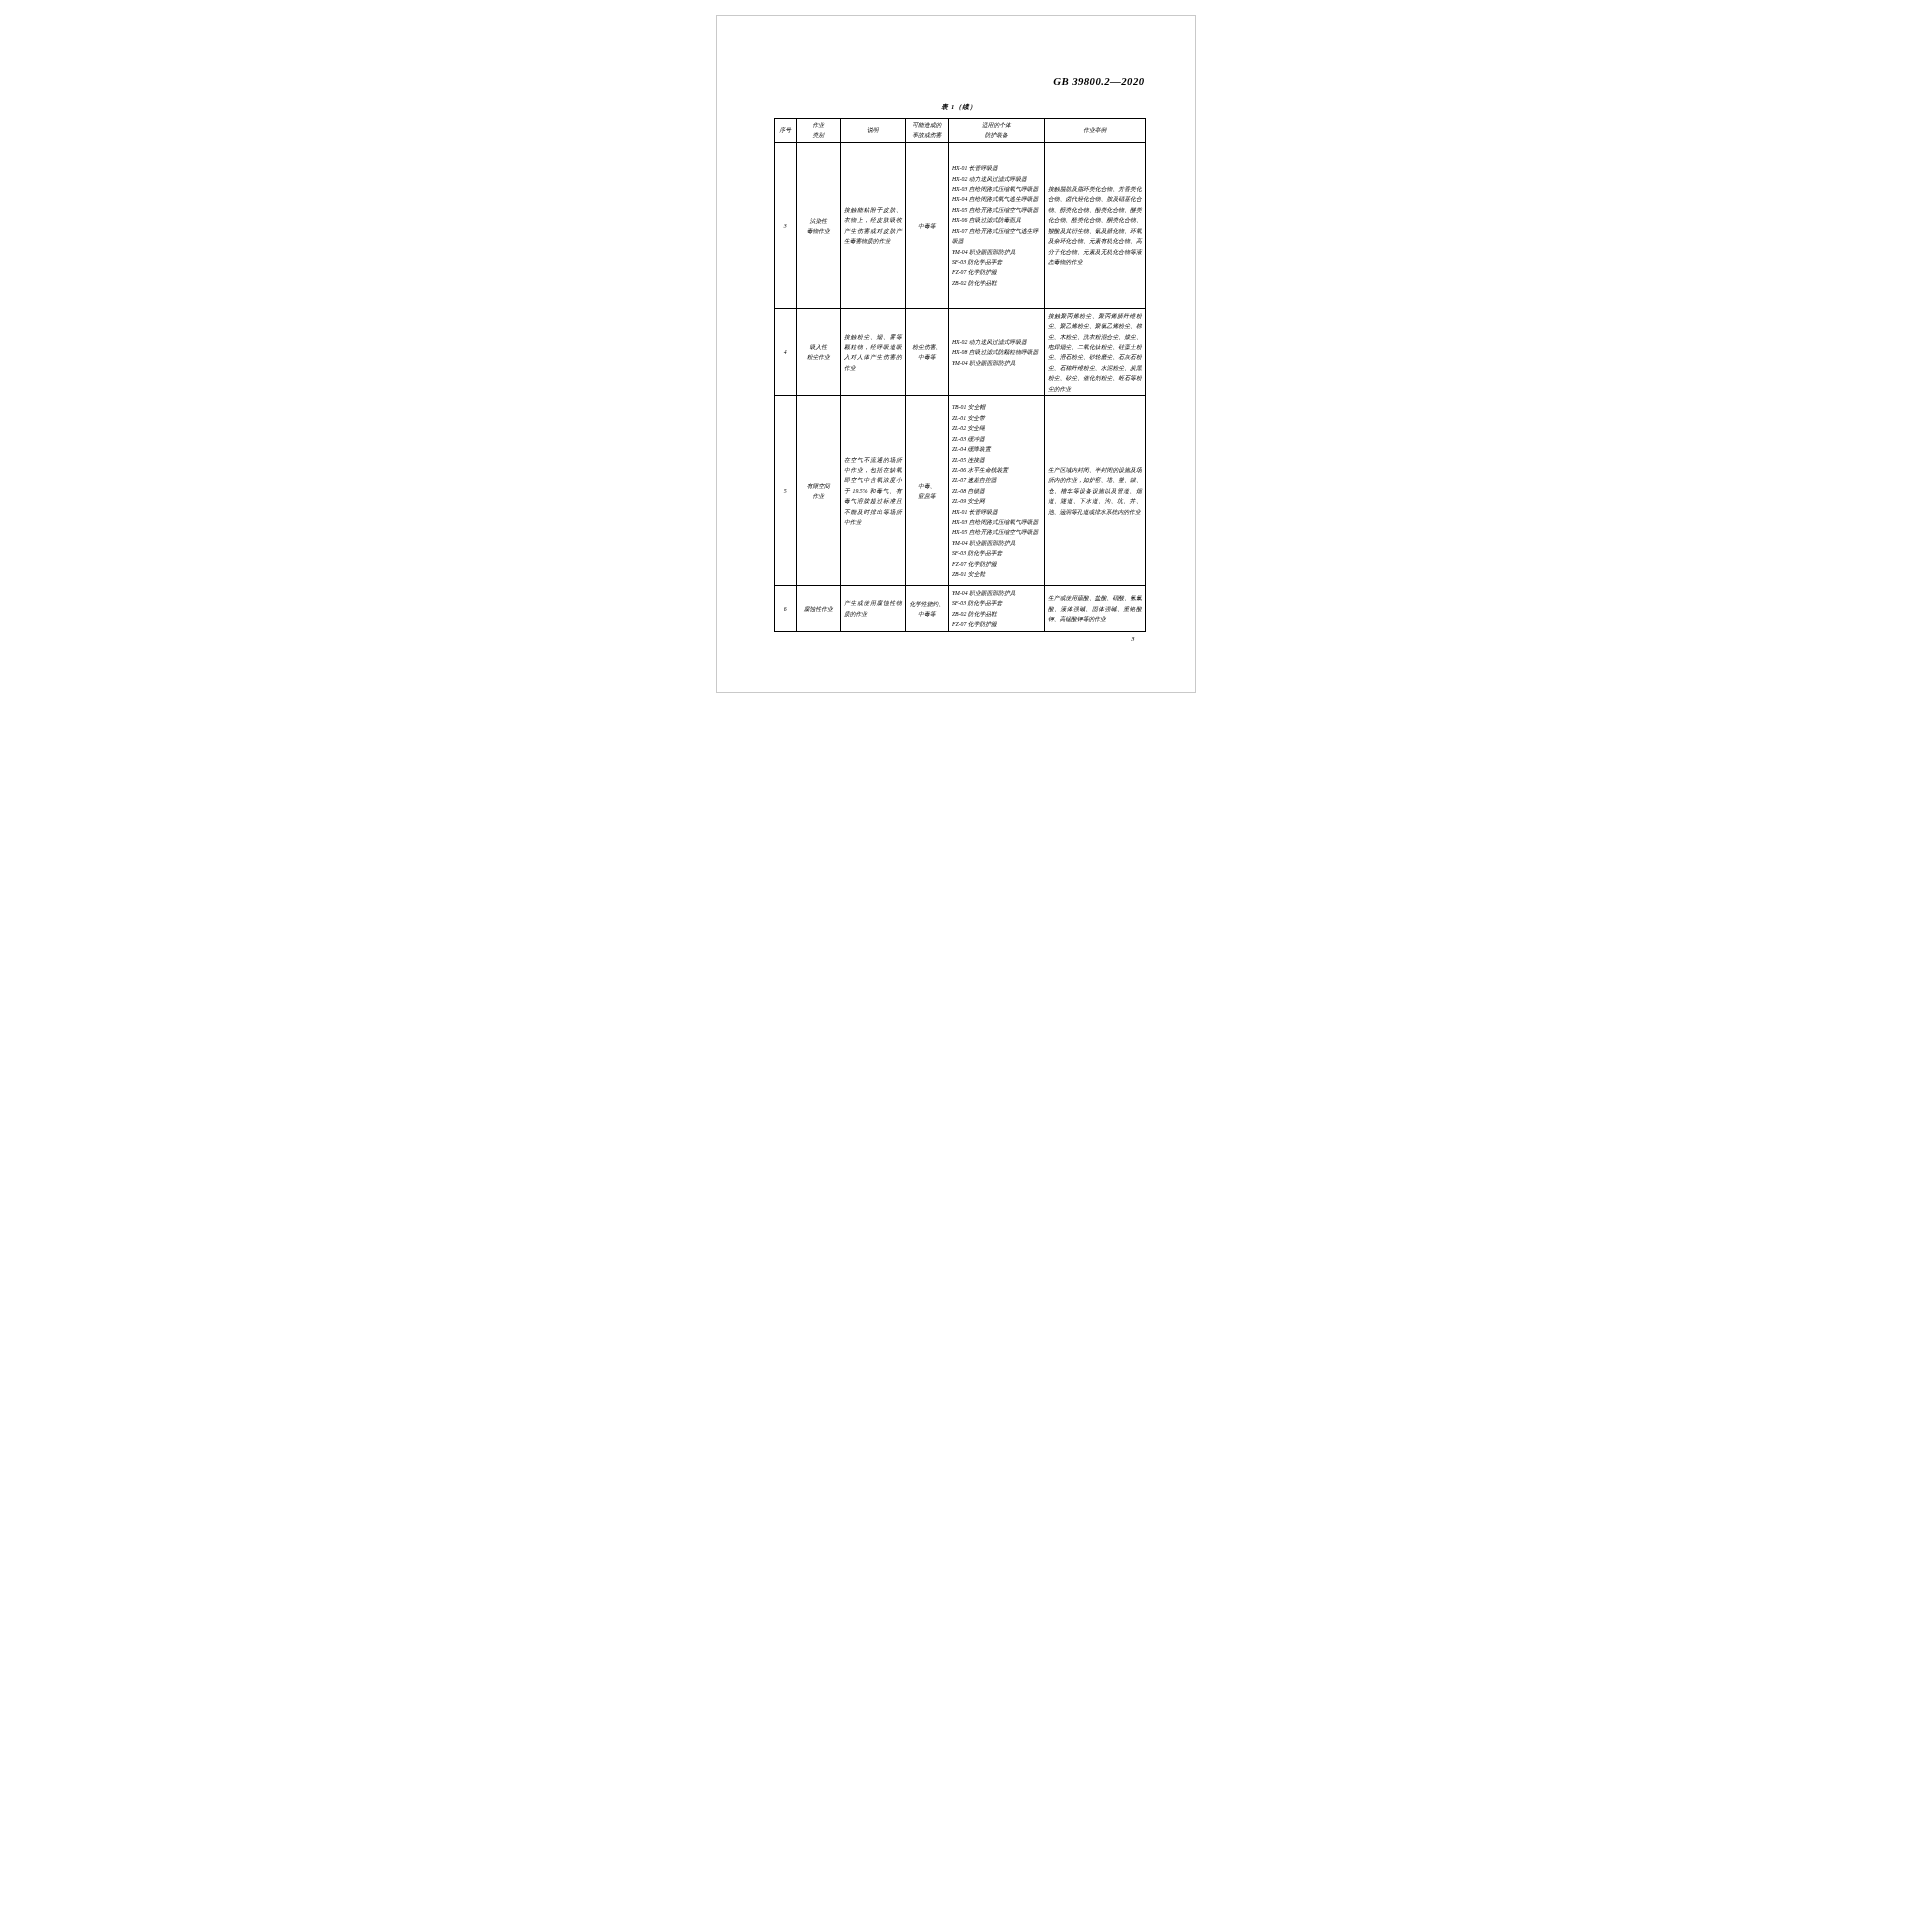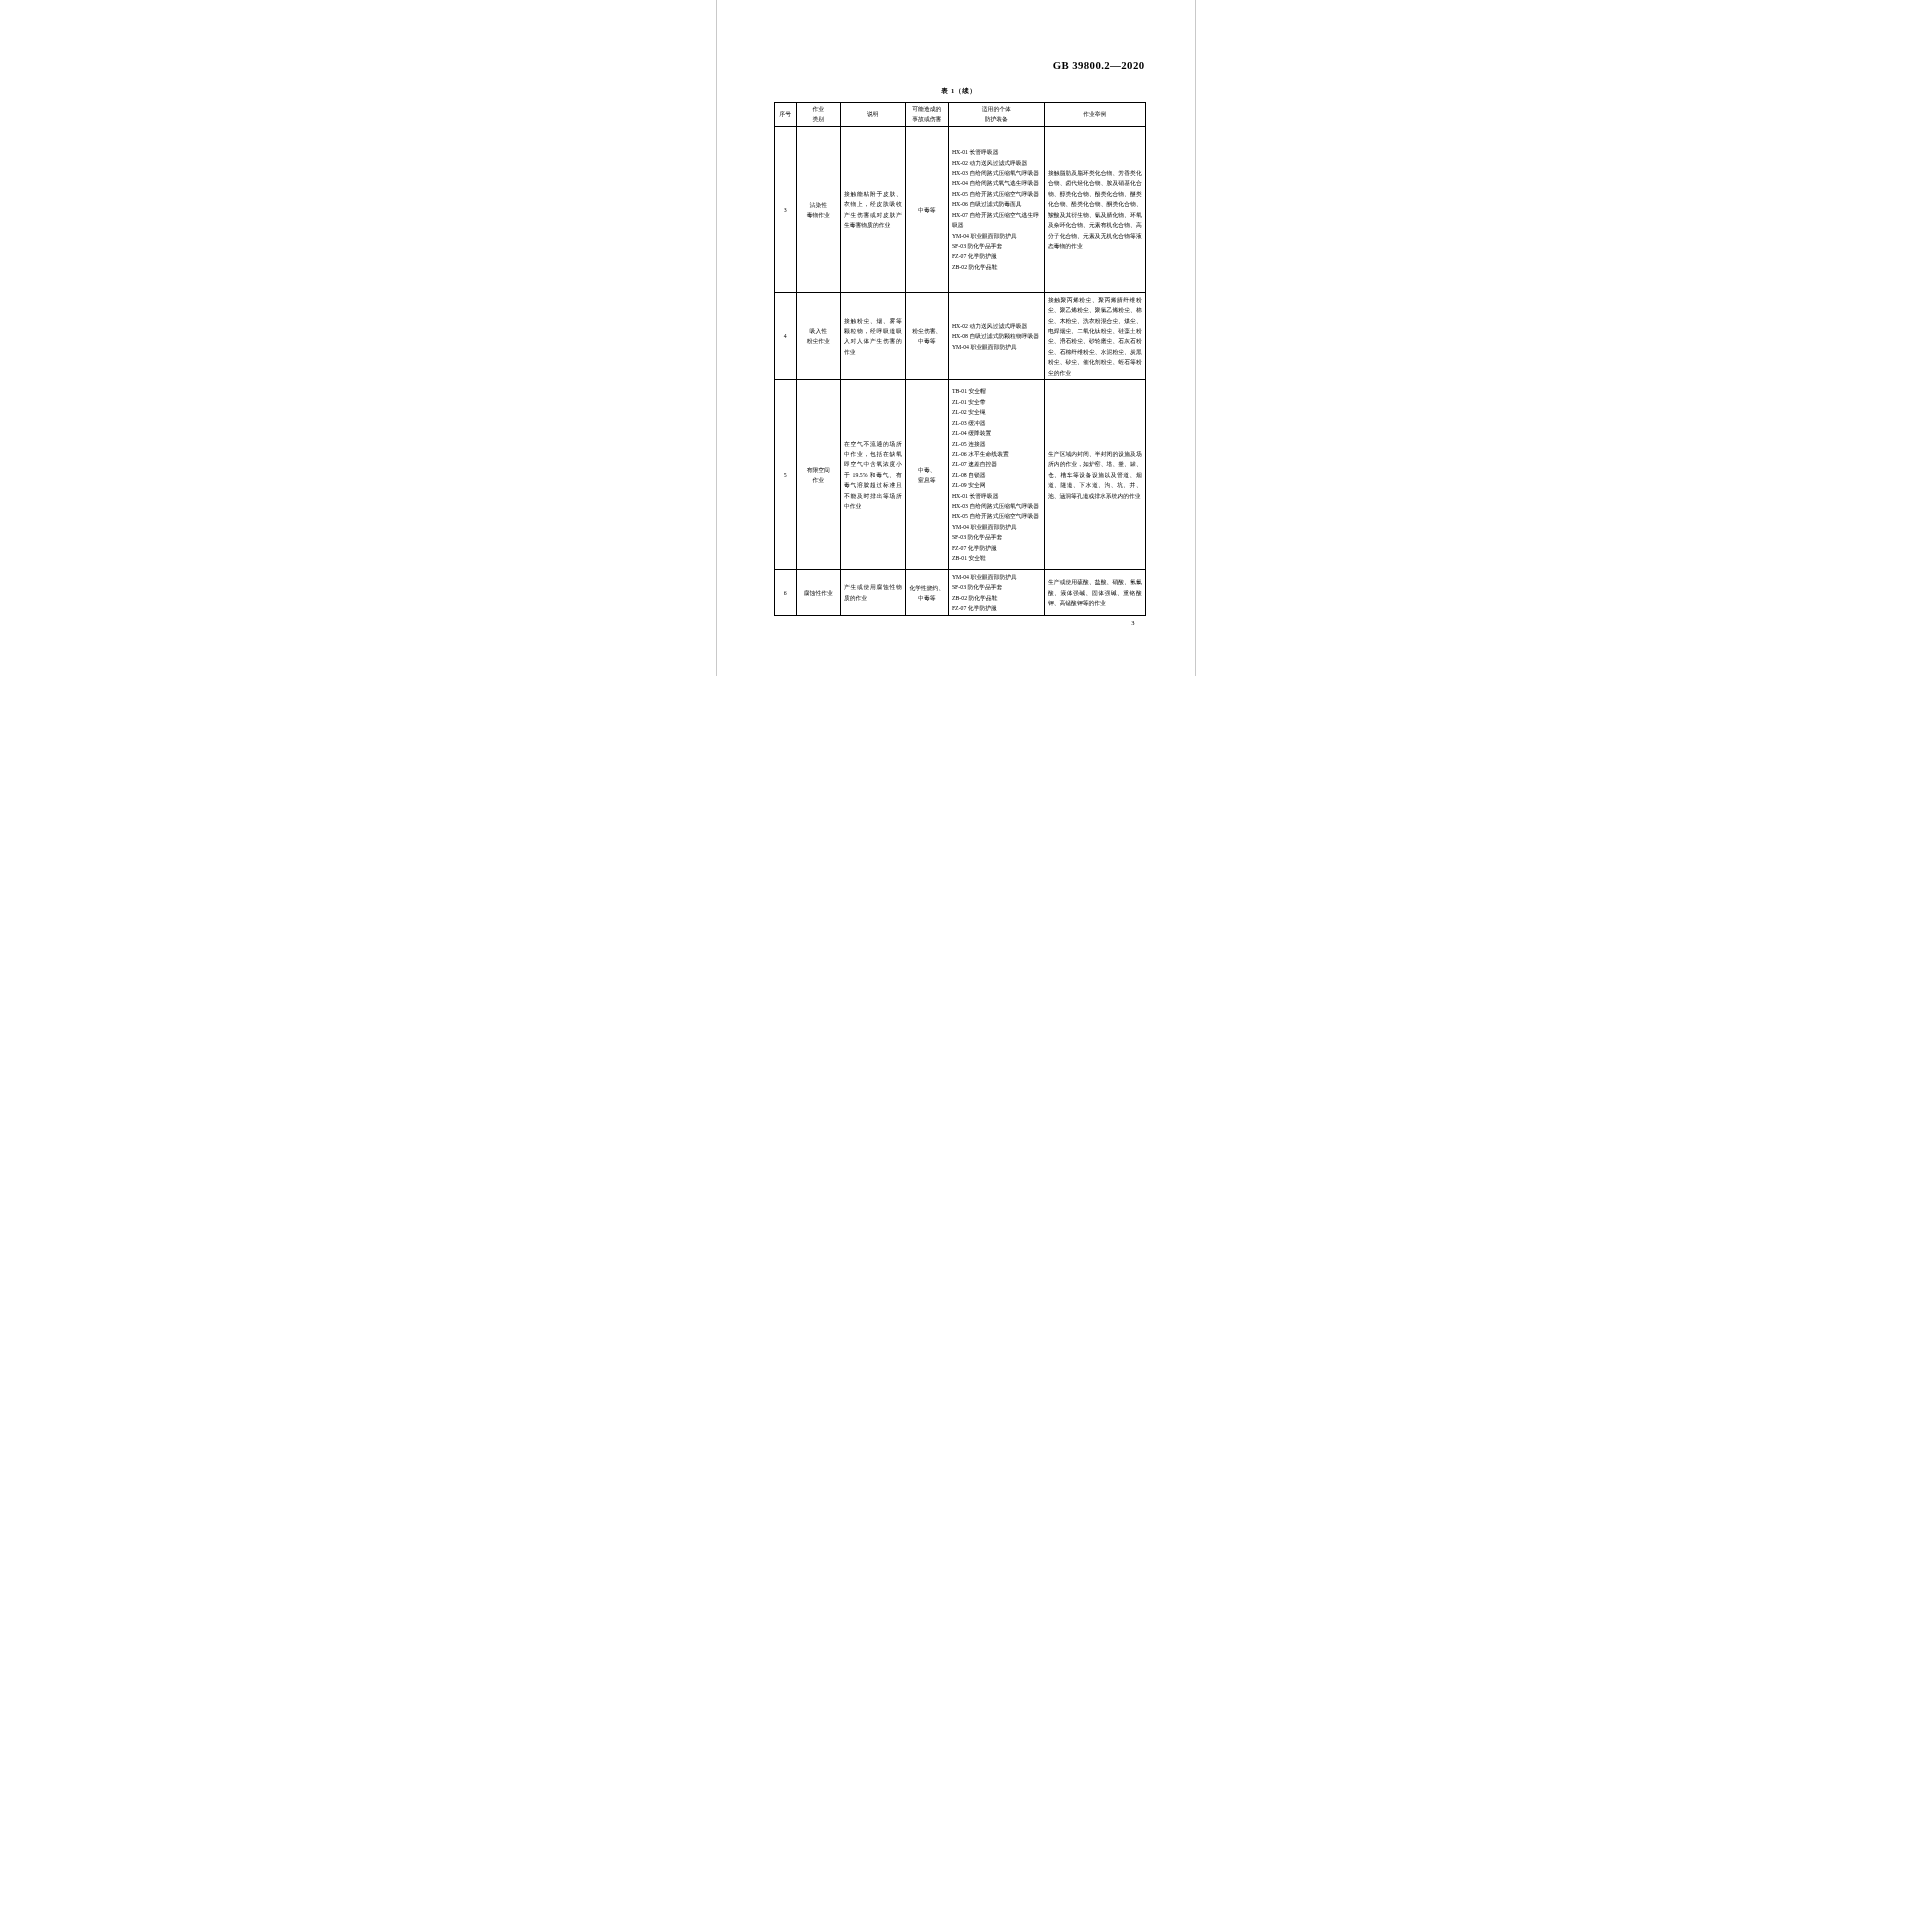--- a/index.html
+++ b/index.html
@@ -1,23 +1,24 @@
 <!DOCTYPE html>
 <html style="font-size:6.2px"><head>
 <meta charset="utf-8">
 <style>
   html,body{margin:0;padding:0;background:#ffffff;}
   body{font-family:"Liberation Serif","DejaVu Serif",serif;color:#000;}
   .page{
     position:relative;
     width:478px;height:676px;
-    margin:0 auto;
+    margin:16px auto;
     background:#fff;
     outline:0.4px solid #c9c9c9;
     overflow:hidden;
+    font-style:italic;
   }
   .doc-code{
     position:absolute;
     top:59px;right:50px;
     font-size:10.8px;font-weight:bold;
     letter-spacing:0.4px;
     white-space:nowrap;
   }
   .table-title{
     position:absolute;

